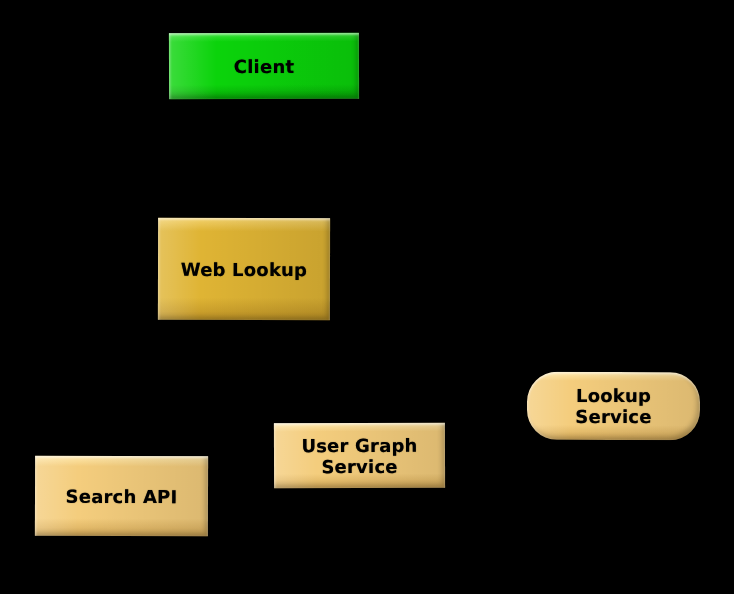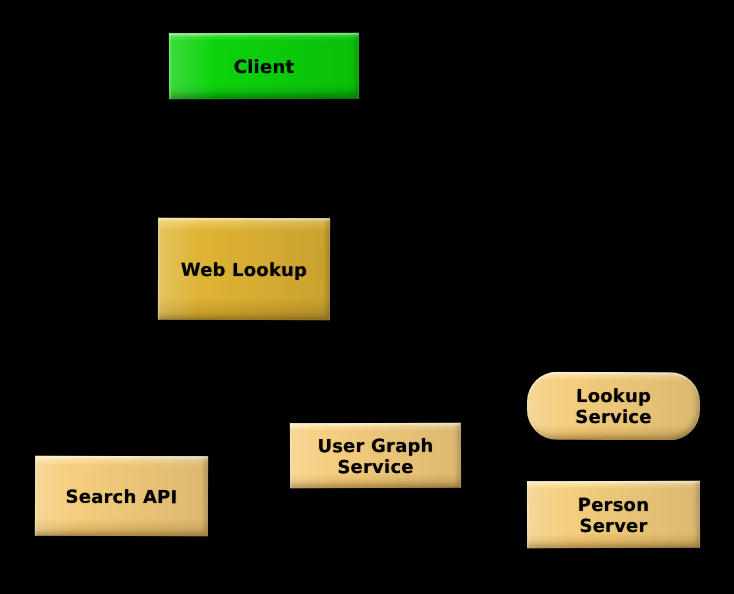--- a/index.html
+++ b/index.html
@@ -41,21 +41,21 @@
     font-size: 18px;
     line-height: 21px;
     text-align: center;
     white-space: pre-line;
     letter-spacing: 0.2px;
     text-shadow: 0 0 1px rgba(0,0,0,0.55);
   }
   .n-client { left: 169px; top: 33px;  width: 190px; height: 66px;  transform: rotate(-0.2deg); }
   .n-web    { left: 158px; top: 218px; width: 172px; height: 102px; transform: rotate(0.15deg); }
   .n-search { left: 35px;  top: 456px; width: 173px; height: 80px; transform: rotate(0.2deg); }
-  .n-graph  { left: 290px; top: 423px; width: 171px; height: 65px;  transform: rotate(-0.2deg); }
+  .n-graph  { left: 274px; top: 423px; width: 171px; height: 65px;  transform: rotate(-0.2deg); }
   .n-lookup { left: 527px; top: 372px; width: 173px; height: 68px;  transform: rotate(0.15deg); border-radius: 30px; }
   .n-person { left: 527px; top: 481px; width: 173px; height: 67px;  transform: rotate(-0.15deg); }
 </style>
 </head>
 <body style="background: rgb(0, 0, 0);">
 
 <div class="canvas">
 
   <div class="node n-client" style="--fill: #0bd30b; --hi: #3fe43f; --lo: #07a607;">
     <span class="node-label" style="color: rgb(0, 0, 0);">Client</span>
@@ -72,18 +72,14 @@
   <div class="node n-graph" style="--fill: #f4cd7d; --hi: #ffe9ae; --lo: #d4a958;">
     <span class="node-label" style="color: rgb(0, 0, 0);">User Graph
 Service</span>
   </div>
 
   <div class="node n-lookup" style="--fill: #f4cd7d; --hi: #ffe9ae; --lo: #d4a958;">
     <span class="node-label" style="color: rgb(0, 0, 0);">Lookup
 Service</span>
   </div>
 
-  <div class="node n-person" style="--fill: #f4cd7d; --hi: #ffe9ae; --lo: #d4a958;">
-    <span class="node-label" style="color: rgb(0, 0, 0);">Person
-Server</span>
-  </div>
 
 </div>
 
 </body></html>

